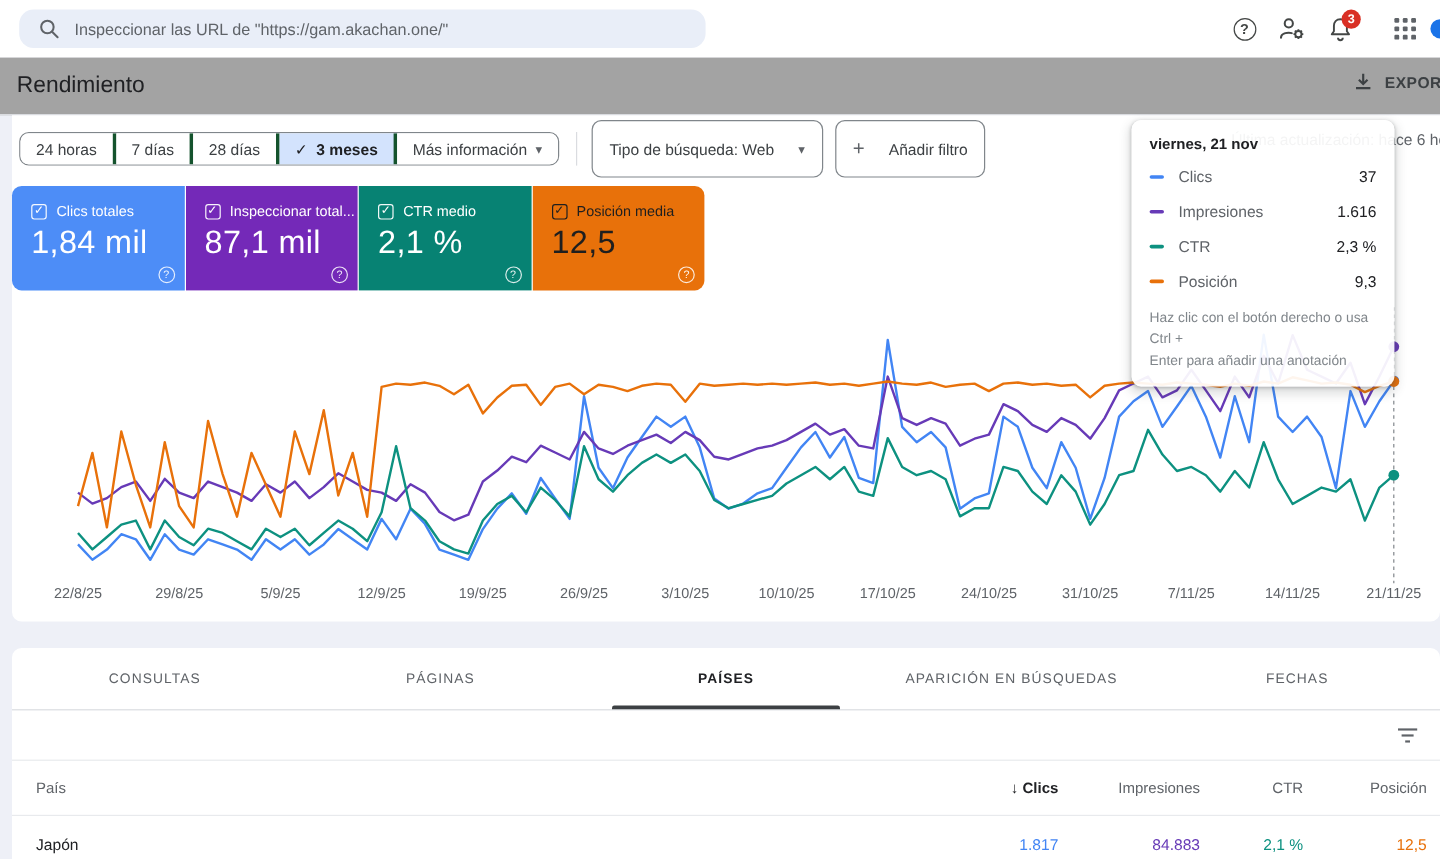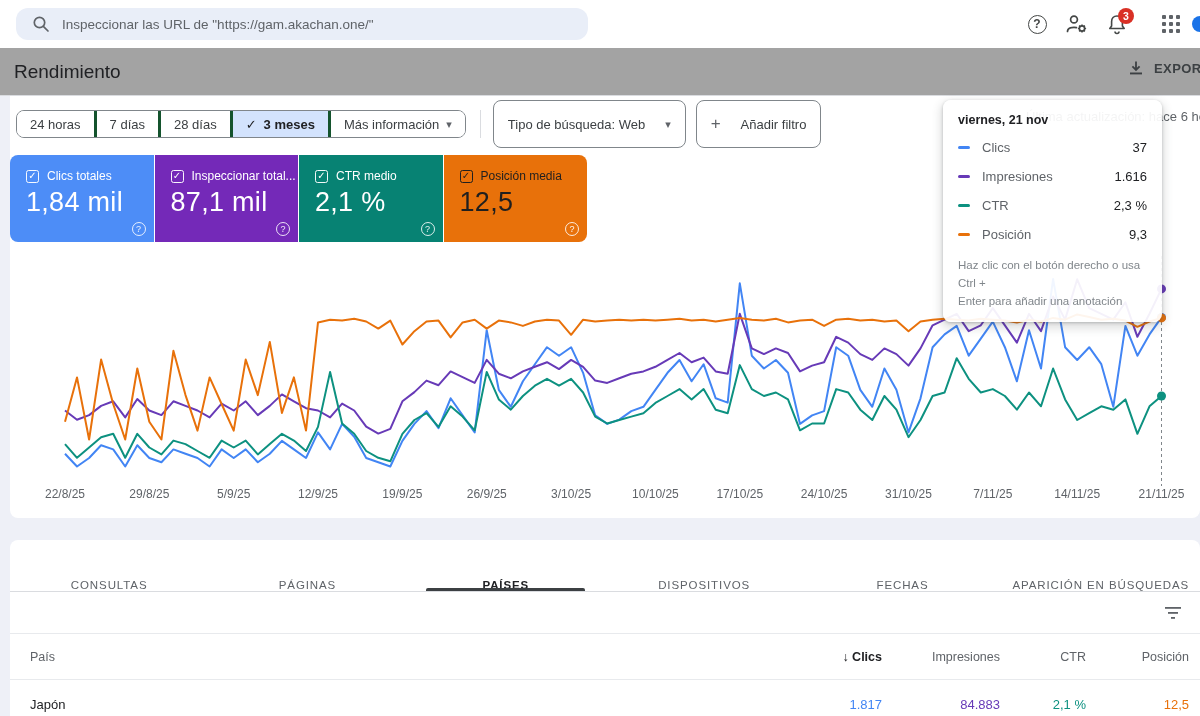--- a/index.html
+++ b/index.html
@@ -67,21 +67,21 @@
                  padding:13px 15px 12px 15px; }
   .tt-title { font-size:12.5px; font-weight:bold; color:#202124; margin-bottom:6px; }
   .tt-row { display:flex; align-items:center; height:29px; font-size:13px; }
   .tt-dash { width:12px; height:3px; border-radius:2px; margin-right:12px; flex:none; }
   .tt-label { color:#5f6368; flex:1; }
   .tt-value { color:#202124; }
   .tt-footer { margin-top:8px; font-size:11.5px; color:#80868b; line-height:1.55; }
 
   
   .table-card { position:absolute; top:540px; left:10px; width:1190px; height:176px; background:#fff; border-radius:8px 8px 0 0; }
-  .tabs-row { display:flex; height:52px; border-bottom:1px solid #dadce0;align-items:flex-end; }
+  .tabs-row { display:flex; height:52px; border-bottom:1px solid #dadce0; }
   .tab { flex:1; display:flex; align-items:center; justify-content:center; font-size:11.5px; font-weight:500;
          letter-spacing:.9px; color:#5f6368; cursor:pointer; position:relative; }
   .tab.active { color:#202124; font-weight:bold; }
   .tab.active::after { content:""; position:absolute; left:10%; right:10%; bottom:0; height:3px; background:#3c4043; border-radius:2px 2px 0 0; }
   .toolbar-row { height:41px; display:flex; align-items:center; justify-content:flex-end; padding-right:18px; }
   .thead-row { height:47px; border-top:1px solid #e8eaed; border-bottom:1px solid #e8eaed; position:relative; }
   .tbody-row { height:47px; position:relative; cursor:pointer; }
   .col-country { position:absolute; left:20px; top:50%; transform:translateY(-50%); font-size:12.5px; color:#5f6368; }
   .col-num { position:absolute; top:50%; transform:translateY(-50%); font-size:12.5px; color:#5f6368; text-align:right; }
   .col-clics { right:318px; } .col-impr { right:200px; } .col-ctr { right:114px; } .col-pos { right:11px; }
@@ -284,23 +284,22 @@
     <span>Haz clic con el botón derecho o usa Ctrl +</span><br>
     <span>Enter para añadir una anotación</span>
   </div>
 </div>
 
 <div class="table-card">
   <div class="tabs-row">
     <div class="tab">CONSULTAS</div>
     <div class="tab">PÁGINAS</div>
     <div class="tab active">PAÍSES</div>
-    <div class="tab">DISPOSITIVOS</div>
+    <div class="tab">APARICIÓN EN BÚSQUEDAS</div>
     <div class="tab">FECHAS</div>
-    <div class="tab">APARICIÓN EN BÚSQUEDAS</div>
   </div>
   <div class="toolbar-row">
     <svg width="18" height="16" viewBox="0 0 18 16" style="cursor:pointer;">
       <rect x="1" y="2" width="16" height="1.8" fill="#5f6368"></rect>
       <rect x="4" y="7" width="10" height="1.8" fill="#5f6368"></rect>
       <rect x="7" y="12" width="4" height="1.8" fill="#5f6368"></rect>
     </svg>
   </div>
   <div class="thead-row">
     <span class="col-country">País</span>

